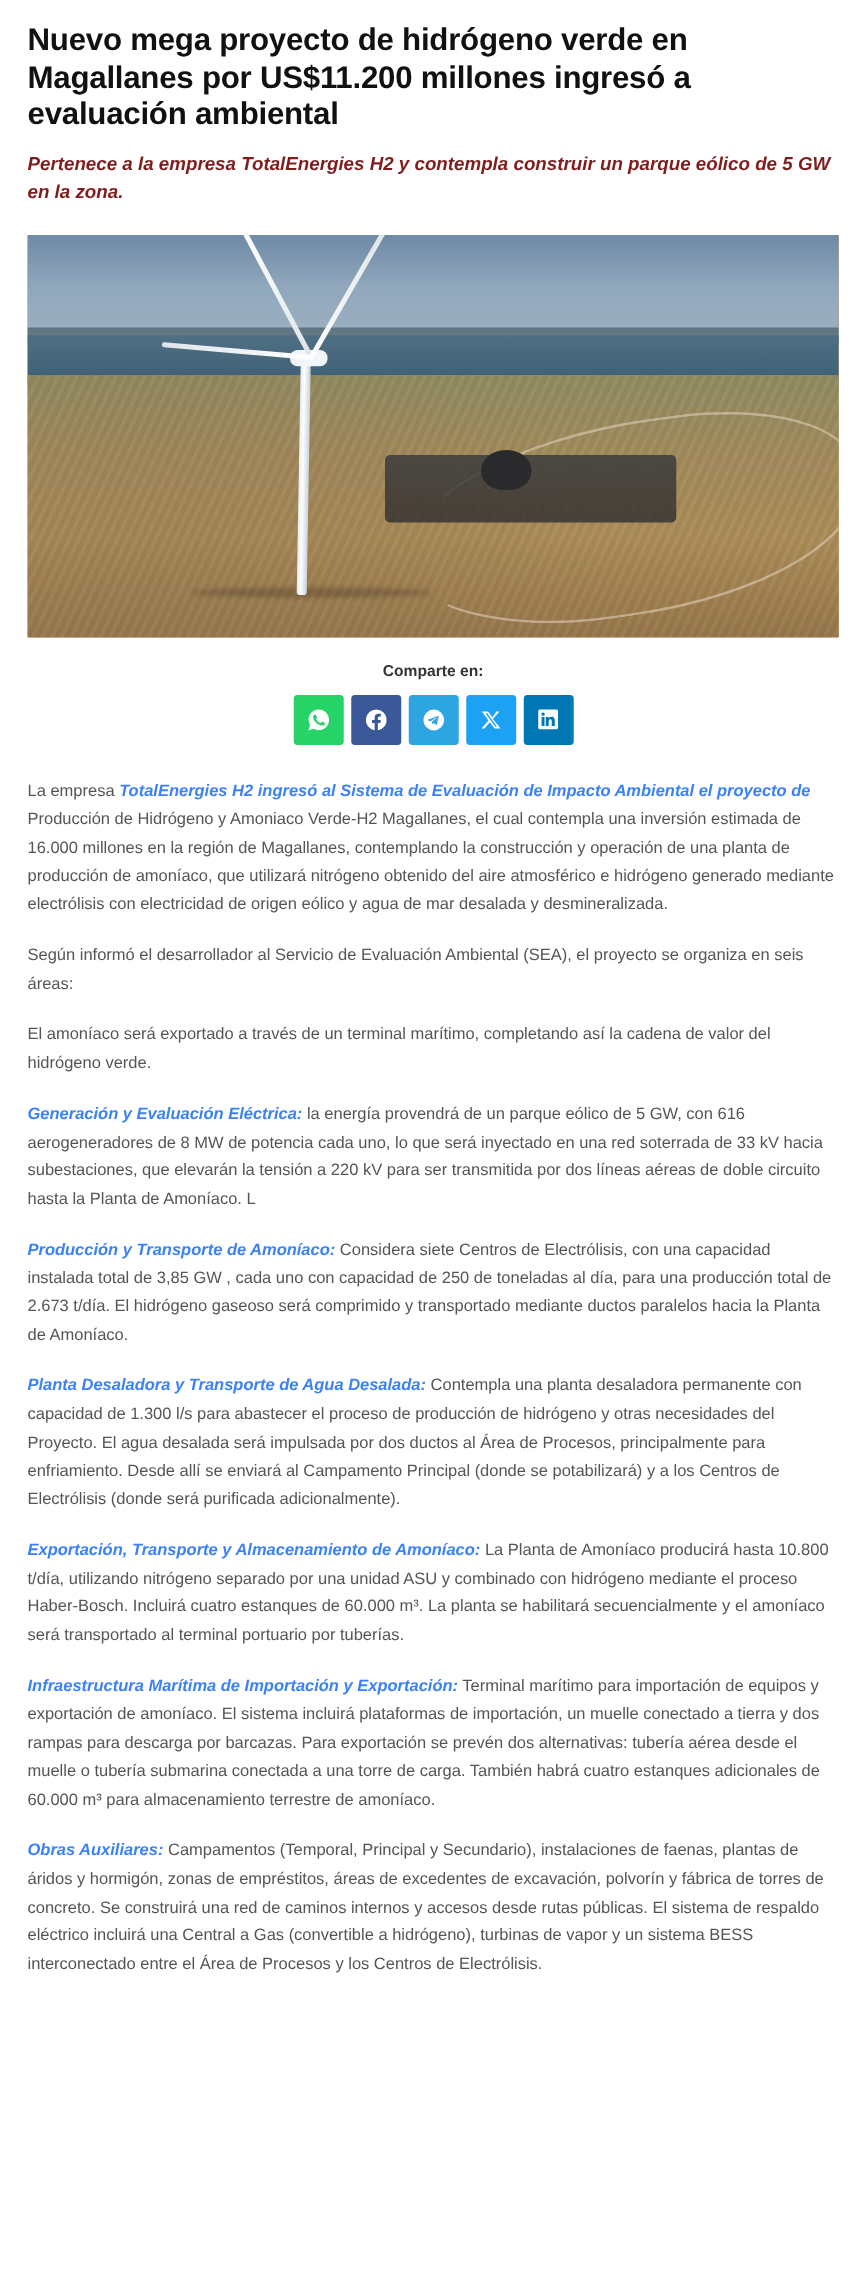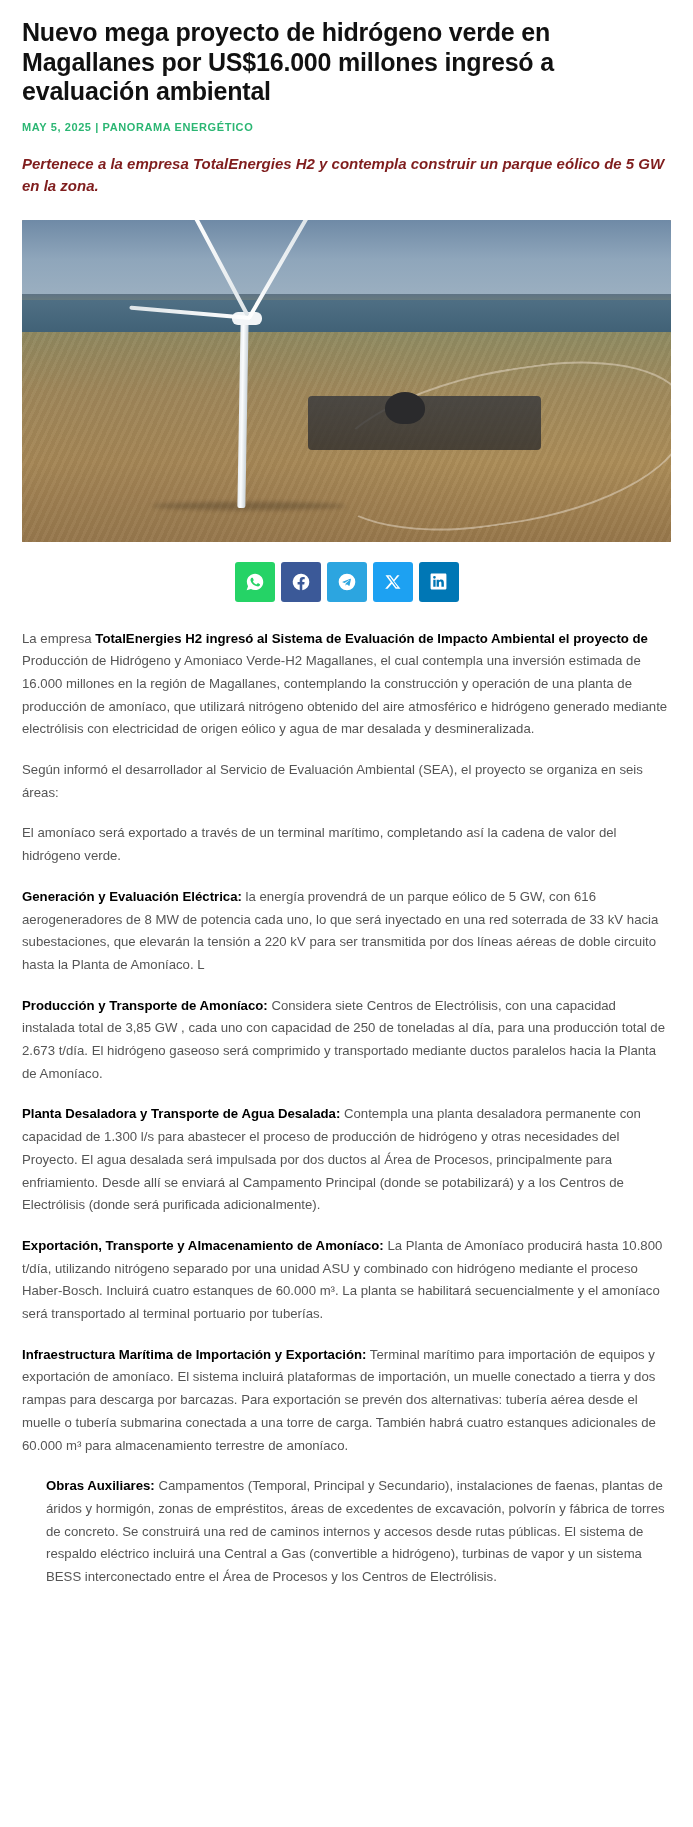--- a/index.html
+++ b/index.html
@@ -129,51 +129,51 @@
     display:flex;align-items:center;justify-content:center;
     color:#fff;cursor:pointer;
   }
   .share-btn svg{display:block;}
   .body-text p{
     font-size:13.2px;
     line-height:1.72;
     color:#555555;
     margin:0 0 18px 0;
   }
-  .body-text p b, .body-text p strong{color:#000000;font-weight:bold;}
-  .body-text p:last-child{margin-bottom:0;margin-left:24px;}
+  .body-text p b, .body-text p strong{color:#3b82f6;font-weight:bold;font-style:italic;}
+  .body-text p:last-child{margin-bottom:0;}
 </style>
 </head>
 <body>
 
 <div class="page">
 
-  <h1 class="article-title">Nuevo mega proyecto de hidrógeno verde en Magallanes por US$16.000 millones ingresó a evaluación ambiental</h1>
-
-  <div class="meta">MAY 5, 2025 | PANORAMA ENERGÉTICO</div>
+  <h1 class="article-title">Nuevo mega proyecto de hidrógeno verde en Magallanes por US$11.200 millones ingresó a evaluación ambiental</h1>
+
 
   <div class="lede">Pertenece a la empresa TotalEnergies H2 y contempla construir un parque eólico de 5 GW en la zona.</div>
 
   <div class="hero">
     <div class="sky"></div>
     <div class="far"></div>
     <div class="sea"></div>
     <div class="ground"></div>
     <div class="field-tex"></div>
     <div class="road"></div>
     <div class="plant"></div>
     <div class="tank"></div>
     <div class="shadow"></div>
     <div class="tower"></div>
     <div class="nacelle"></div>
     <div class="blade b1"></div>
     <div class="blade b2"></div>
     <div class="blade b3"></div>
   </div>
 
+  <div class="share-label">Comparte en:</div>
 
   <div class="share-row">
     <div class="share-btn" style="background:#25D366">
       <span>
         <svg width="20" height="20" viewBox="0 0 24 24" fill="#fff" aria-hidden="true">
           <path d="M12.04 2C6.6 2 2.2 6.4 2.2 11.84c0 1.9.52 3.68 1.44 5.2L2 22l5.1-1.6a9.8 9.8 0 0 0 4.94 1.33h.01c5.43 0 9.84-4.4 9.84-9.84C21.89 6.4 17.48 2 12.04 2zm5.76 14c-.24.68-1.4 1.3-1.93 1.34-.52.05-1 .24-3.37-.7-2.84-1.12-4.64-4-4.78-4.19-.14-.19-1.14-1.52-1.14-2.9s.72-2.06.98-2.34c.26-.28.56-.35.75-.35h.54c.17 0 .4-.06.63.48.24.58.8 2 .87 2.14.07.14.12.31.02.5-.09.19-.14.31-.28.48-.14.17-.3.37-.42.5-.14.14-.29.29-.12.57.16.28.73 1.2 1.56 1.94 1.07.95 1.98 1.25 2.26 1.39.28.14.44.12.6-.07.17-.19.7-.81.88-1.09.19-.28.37-.23.63-.14.26.09 1.66.78 1.94.93.28.14.47.21.54.33.07.12.07.68-.17 1.35z"></path>
         </svg>
       </span>
     </div>
 

